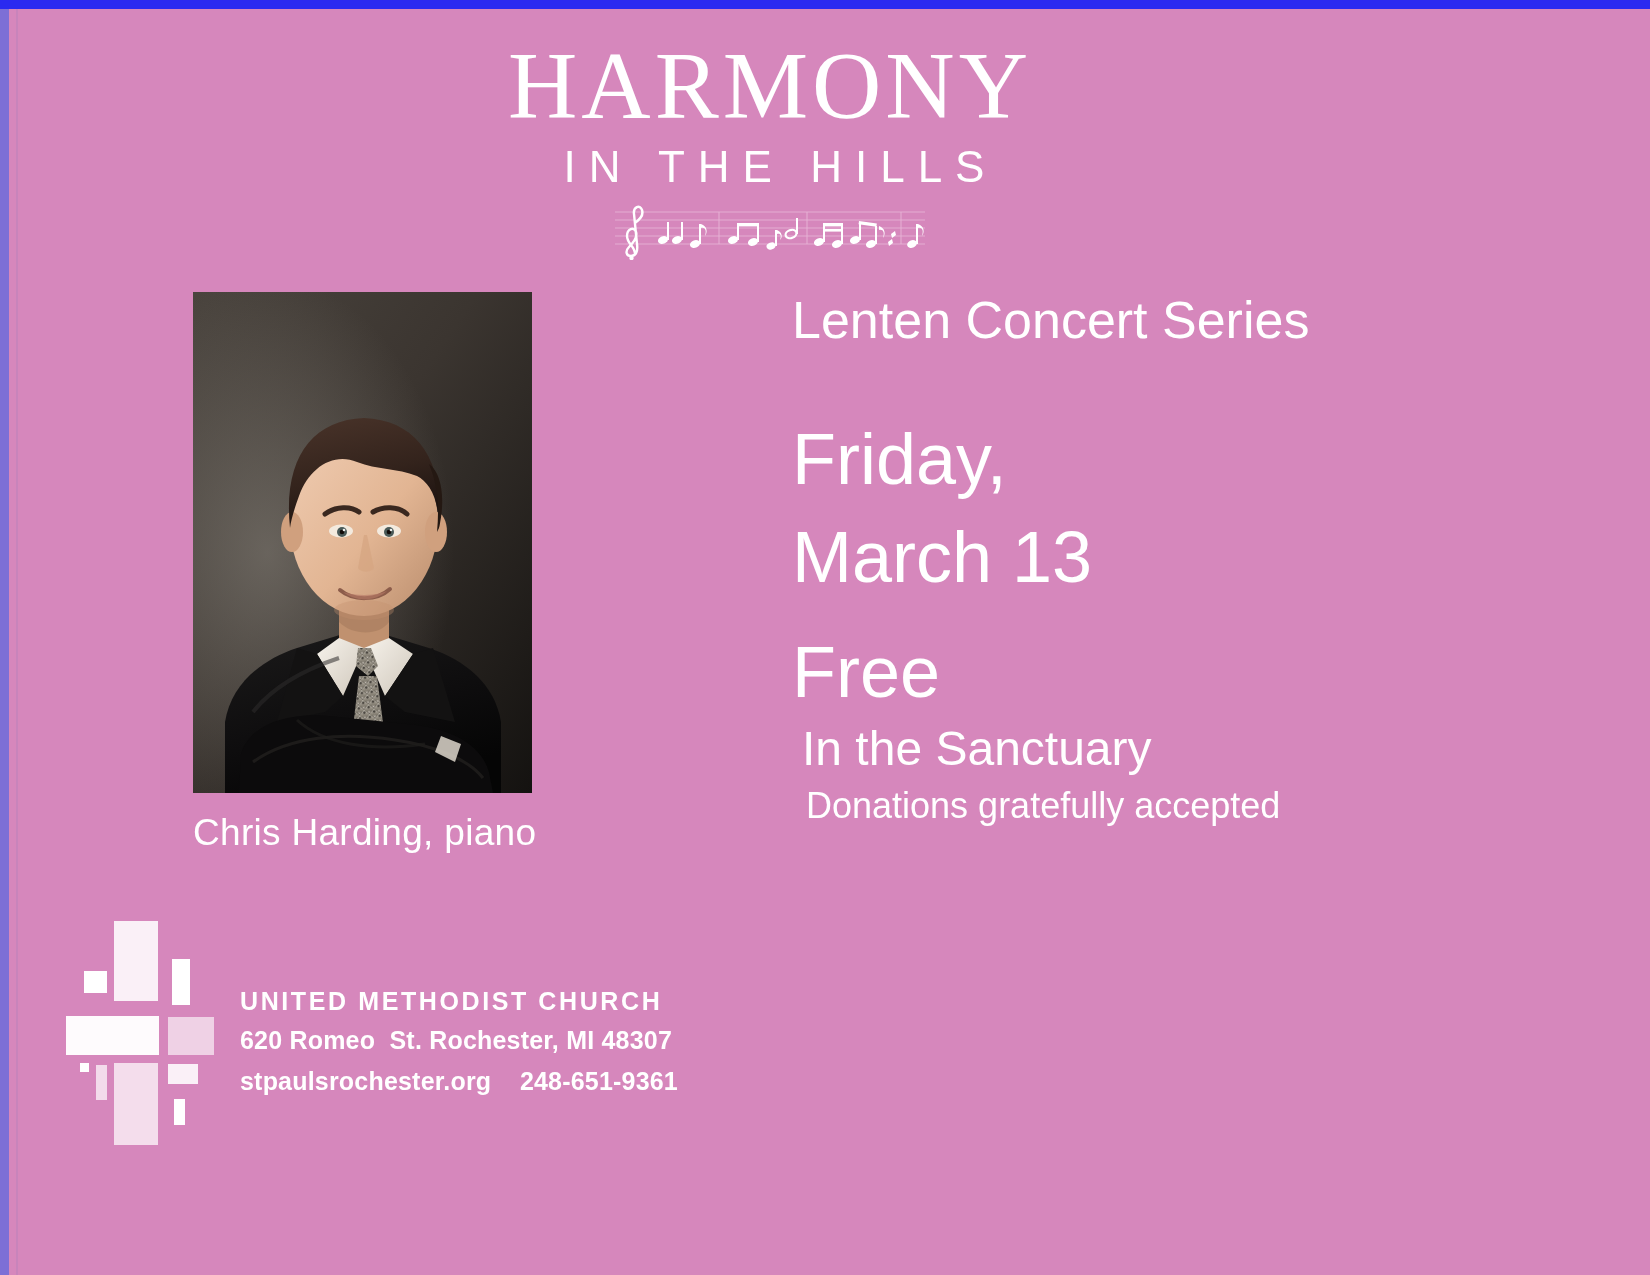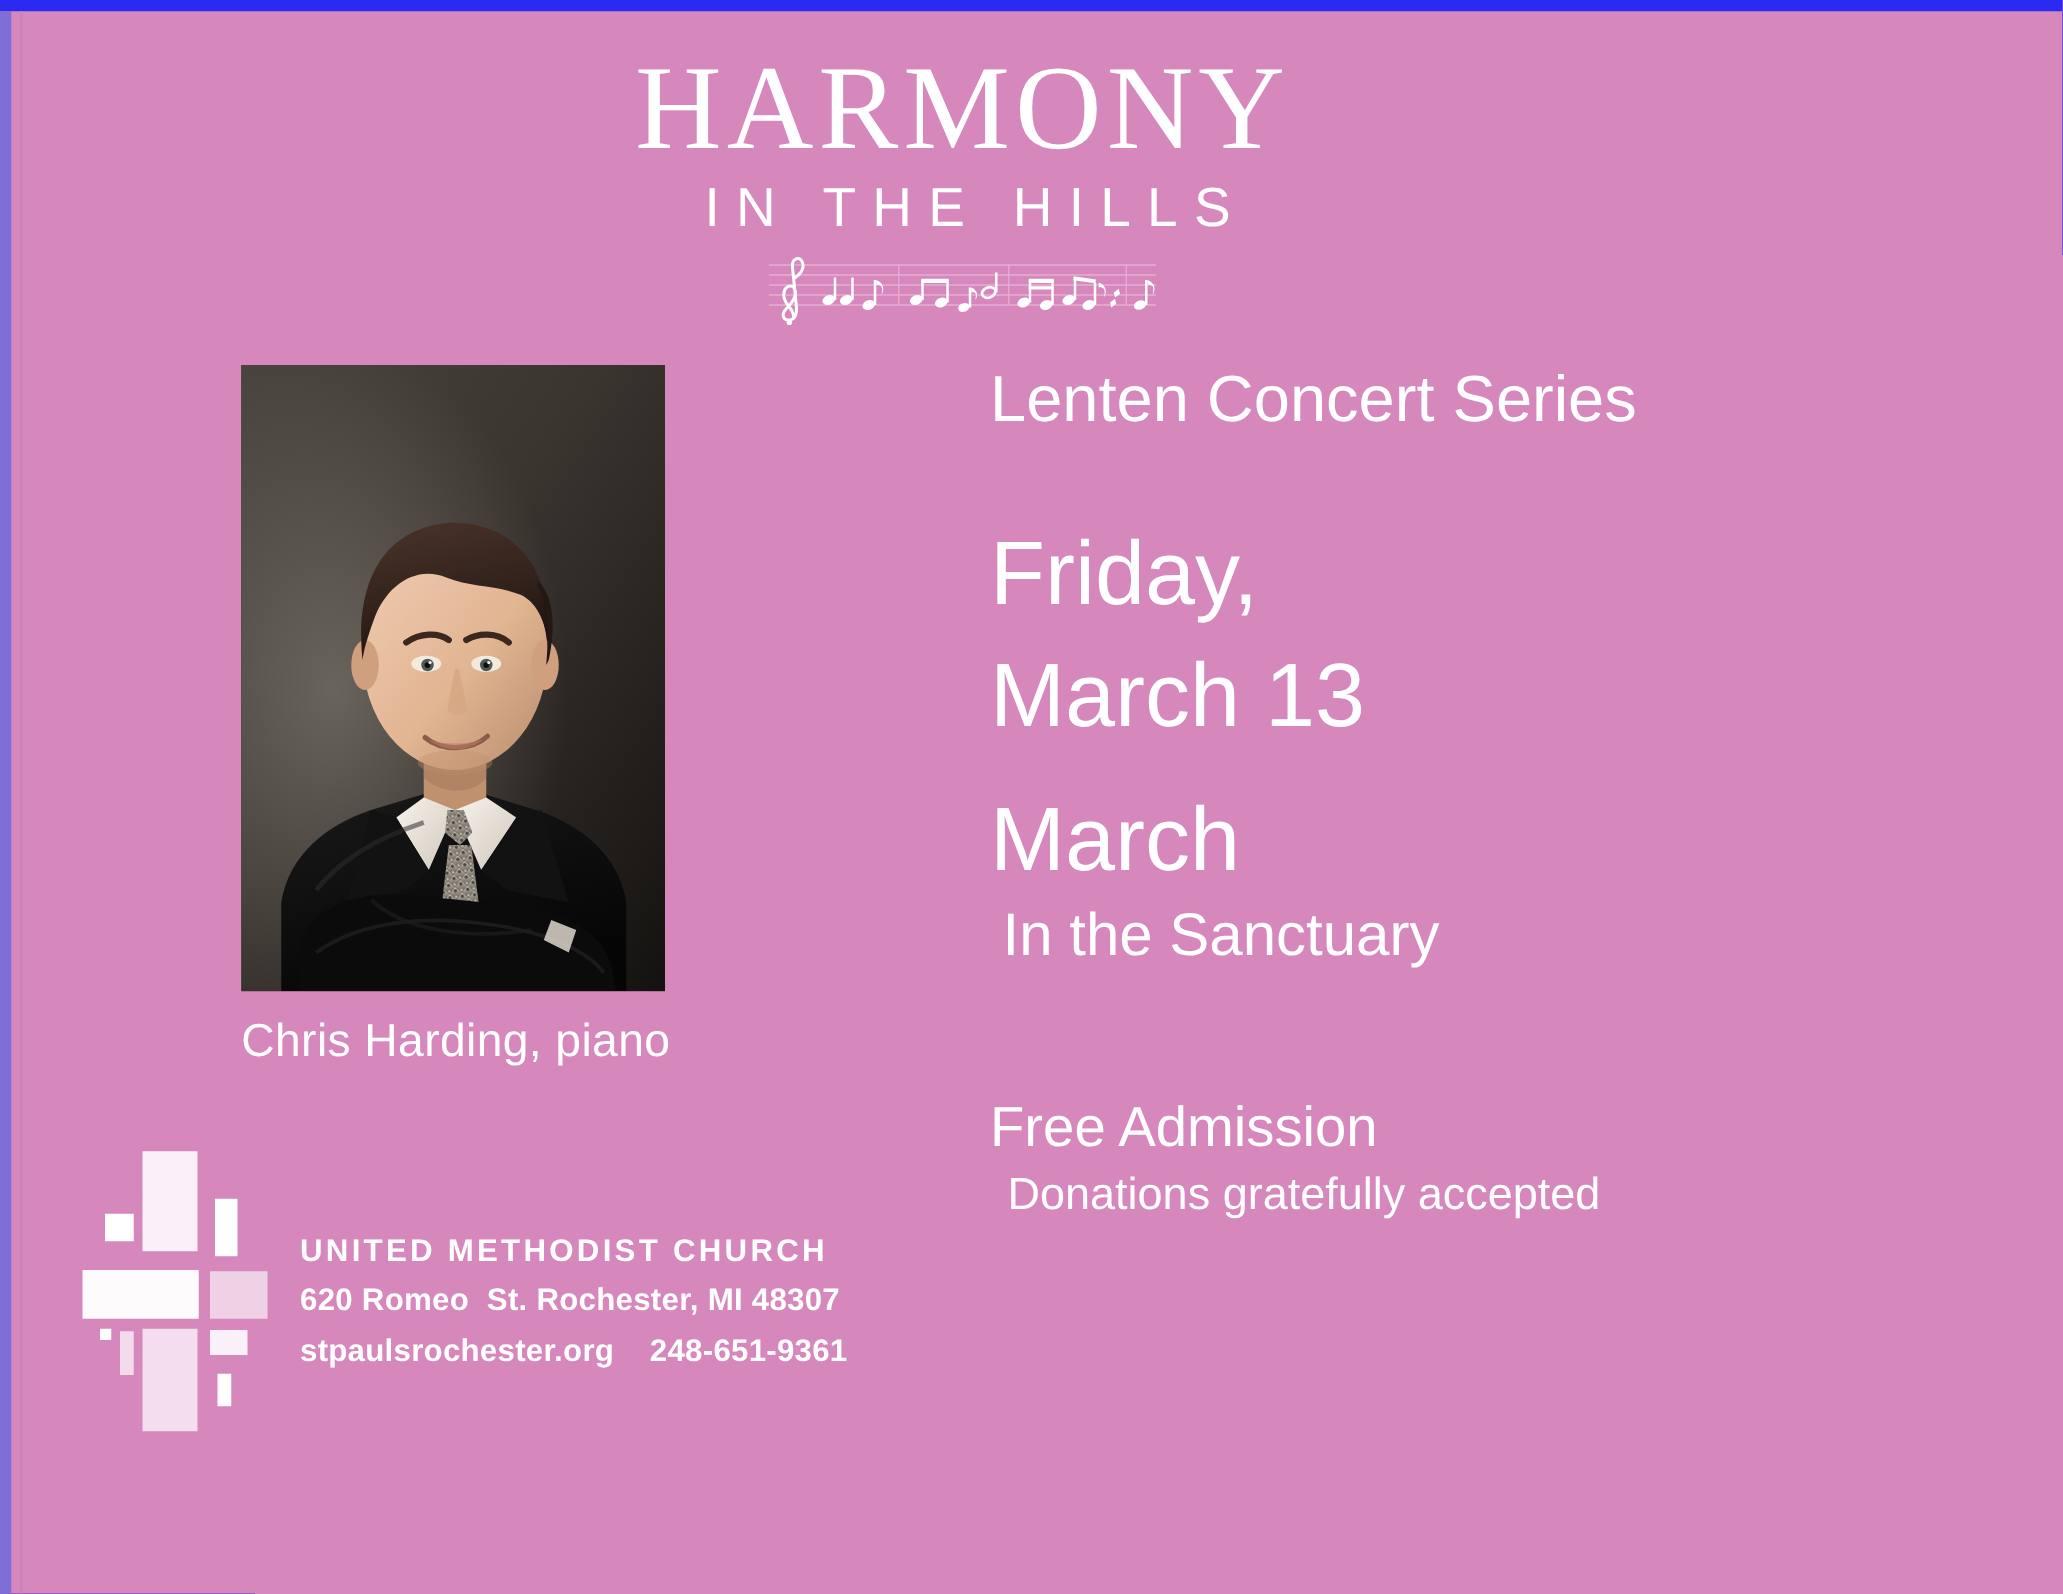--- a/index.html
+++ b/index.html
@@ -400,19 +400,18 @@
   <div class="church-block">
     <div class="church-type">UNITED METHODIST CHURCH</div>
     <div class="church-addr">620 Romeo  St. Rochester, MI 48307</div>
     <div class="church-contact">stpaulsrochester.org    248-651-9361</div>
   </div>
 
   <div class="right-col">
     <div class="series-line">Lenten Concert Series</div>
     <div class="date-line first">Friday,</div>
     <div class="date-line">March 13</div>
-    <div class="time-line">March</div>
+    <div class="time-line">Free</div>
     <div class="place-line">In the Sanctuary</div>
-    <div class="admission-line">Free Admission</div>
     <div class="donations-line">Donations gratefully accepted</div>
   </div>
 
 </div>
 
 </body></html>

